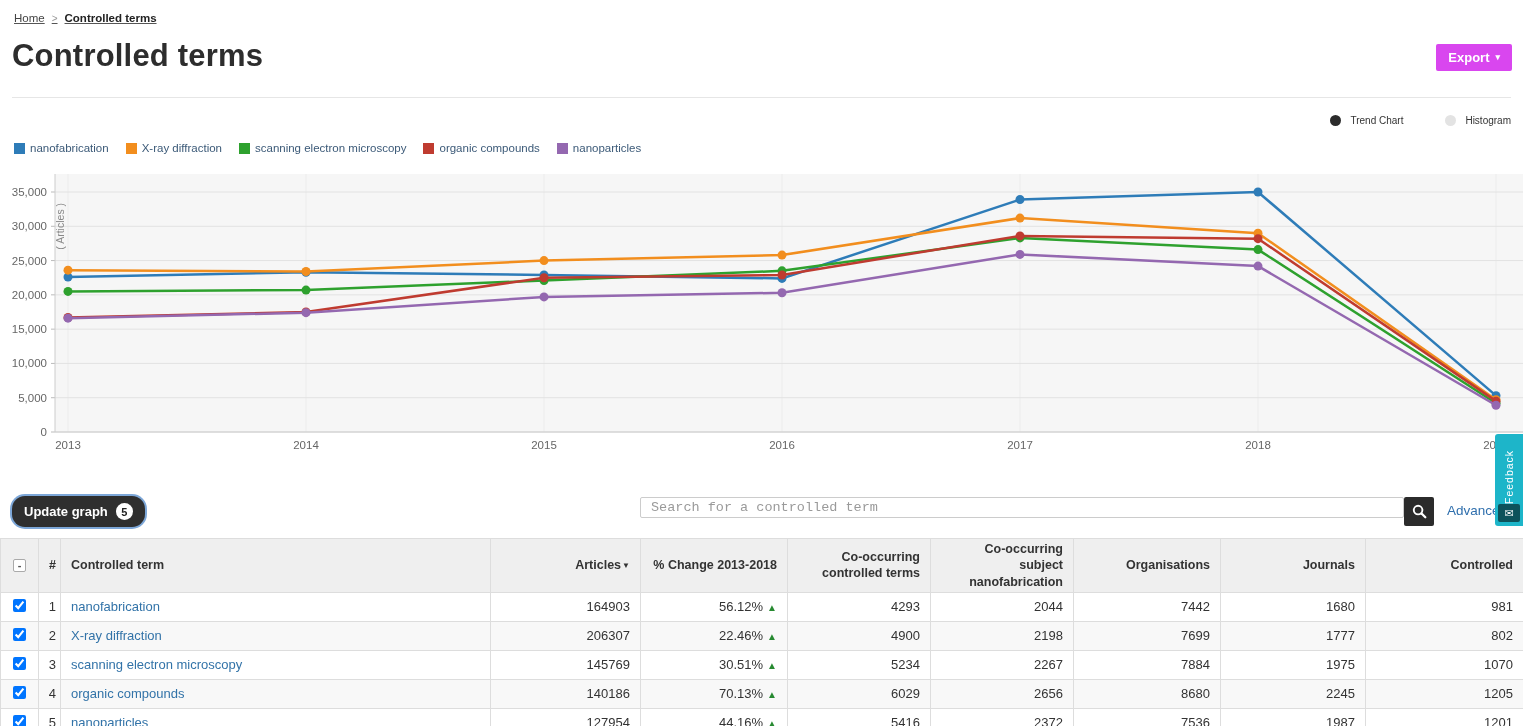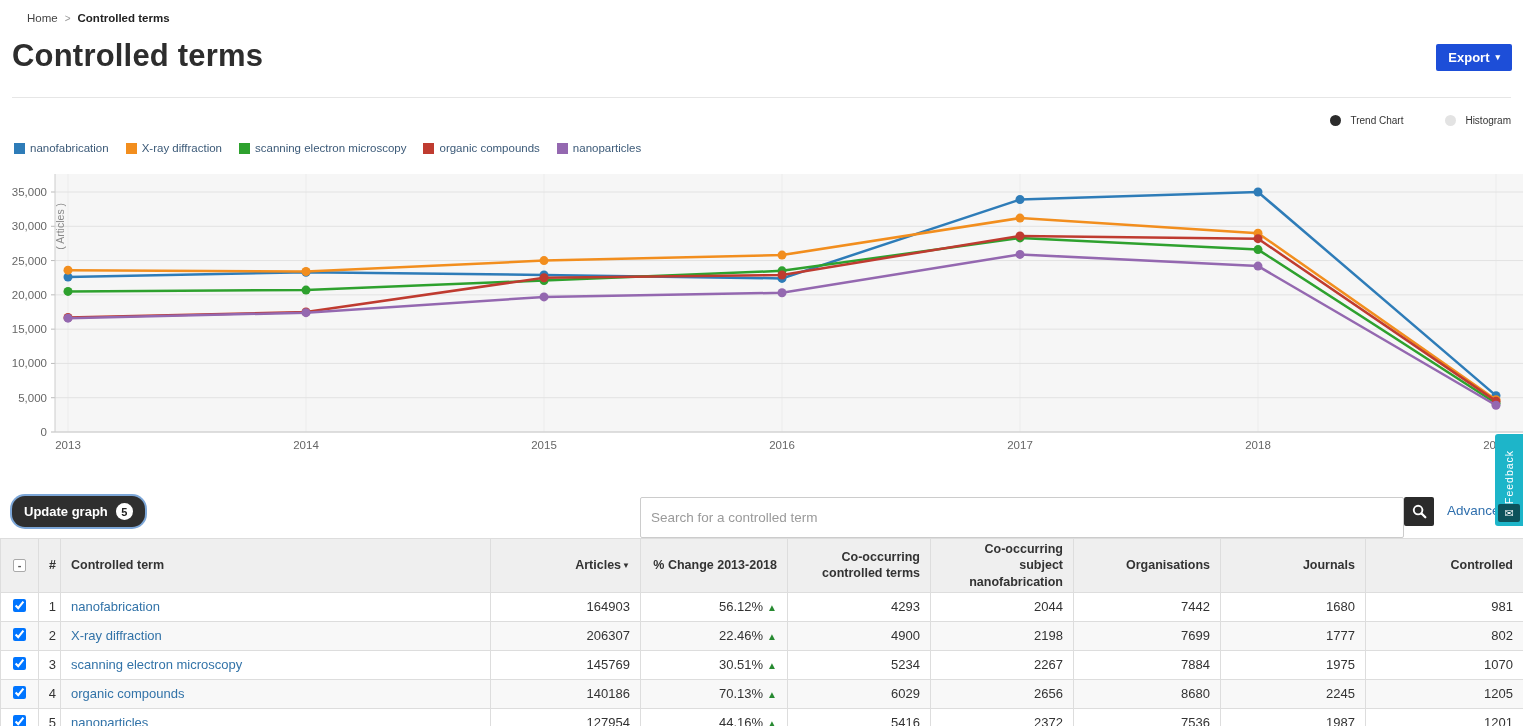--- a/index.html
+++ b/index.html
@@ -2,28 +2,28 @@
 <html><head>
 <meta charset="utf-8">
 <style>
   * { box-sizing: border-box; margin: 0; padding: 0; }
   html,body { width:1523px; height:726px; }
   body {
     position: relative; overflow: hidden; background:#fff;
     font-family: "Liberation Sans", sans-serif; color:#333;
   }
   
-  .breadcrumb { position:absolute; left:27px; top:12px; font-size:11.5px; color:#555; }
+  .breadcrumb { position:absolute; left:14px; top:12px; font-size:11.5px; color:#555;text-decoration:underline; }
   .breadcrumb a { color:#444; text-decoration:none; cursor:pointer; }
   .breadcrumb .sep { margin:0 7px; color:#999; font-size:10px; }
   .breadcrumb .current { font-weight:bold; color:#222; }
   .page-title { position:absolute; left:12px; top:38px; font-size:31px; font-weight:700; color:#2d2d2d; letter-spacing:.2px; }
   .export-btn {
     position:absolute; right:11px; top:44px; height:27px; padding:12px 12px;
-    background:#1d4ed8; color:#fff; border:none; border-radius:2px;
+    background:#d946ef; color:#fff; border:none; border-radius:2px;
     font-size:13px; font-weight:bold; cursor:pointer; font-family:inherit;
     display:flex; align-items:center; gap:6px;
   }
   .export-btn .caret { font-size:9px; line-height:1; }
   .title-rule { position:absolute; left:12px; right:12px; top:97px; border:none; border-top:1px solid #e6e6e6; }
 
   
   .view-toggle { position:absolute; right:12px; top:115px; display:flex; gap:42px; align-items:center; font-size:10px; color:#333; }
   .radio-item { display:flex; align-items:center; gap:9px; cursor:pointer; }
   .radio-dot { width:11px; height:11px; border-radius:50%; background:#e3e3e3; display:inline-block; }
@@ -39,22 +39,22 @@
 
   
   .update-btn {
     position:absolute; left:12px; top:496px; height:31px; padding:0 12px;
     background:#2f2f2f; color:#fff; border:none; border-radius:13px;
     box-shadow:0 0 0 2px #7da7d8; font-size:13px; font-weight:bold; cursor:pointer; font-family:inherit;
     display:flex; align-items:center; gap:8px;
   }
   .update-badge { background:#fff; color:#222; border-radius:50%; width:17px; height:17px; font-size:11px; font-weight:bold; display:flex; align-items:center; justify-content:center; }
   .search-input {
-    position:absolute; left:640px; top:497px; width:764px; height:41px;
-    border:1px solid #ccc; border-radius:2px; padding:0 10px; font-size:13.5px; color:#333; font-family:Liberation Sans, sans-serif;
+    position:absolute; left:640px; top:497px; width:764px; height:21px;
+    border:1px solid #ccc; border-radius:2px; padding:0 10px; font-size:13.5px; color:#333; font-family:Liberation Mono, monospace;
   }
   .search-input::placeholder { color:#9a9a9a; }
   .search-btn { position:absolute; left:1404px; top:497px; width:30px; height:29px; background:#2b2b2b; border:none; border-radius:2px; cursor:pointer; display:flex; align-items:center; justify-content:center; }
   .advanced-link { position:absolute; left:1447px; top:503px; font-size:13.5px; color:#2f6fad; text-decoration:none; cursor:pointer; }
 
   
   .feedback-tab {
     position:absolute; right:0; top:434px; width:28px; height:92px; background:#1db5c9;
     border-radius:3px 0 0 3px; cursor:pointer; display:flex; flex-direction:column; align-items:center; justify-content:flex-start; padding-top:6px;
   }

